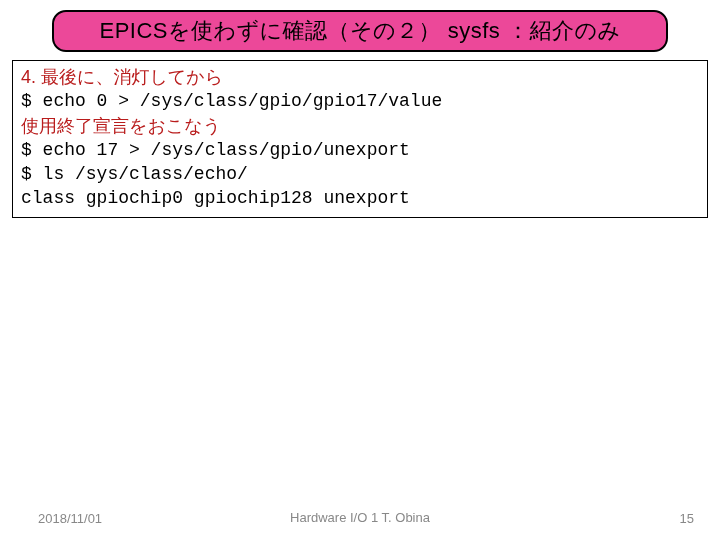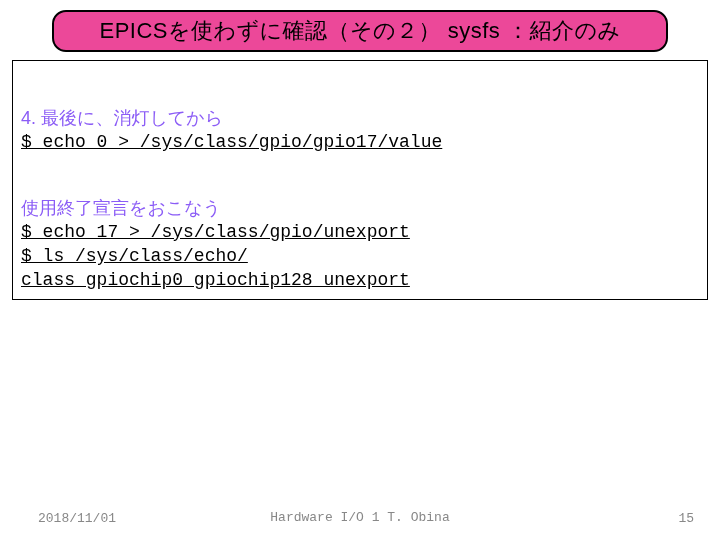--- a/index.html
+++ b/index.html
@@ -28,38 +28,35 @@
     top: 60px;
     left: 12px;
     width: 696px;
     border: 1px solid #000;
     padding: 4px 8px 6px 8px;
     background: #fff;
   }
   .jp-line {
     font-size: 18px;
     line-height: 1.35;
-    color: #8b5cf6;
-    margin-top: 41px;
+    color: #b91c1c;
   }
   .mono-line {
     font-family: "Courier New", monospace;
     font-size: 18px;
     line-height: 1.35;
     color: #000;
     white-space: pre;
-    text-decoration: underline;
   }
   .footer {
     position: absolute;
     bottom: 14px;
     left: 0;
     width: 720px;
     height: 20px;
-    font-family: Liberation Mono, monospace;
   }
   .footer-date {
     position: absolute;
     left: 38px;
     bottom: 0;
     font-size: 13px;
     color: #888;
   }
   .footer-center {
     position: absolute;

